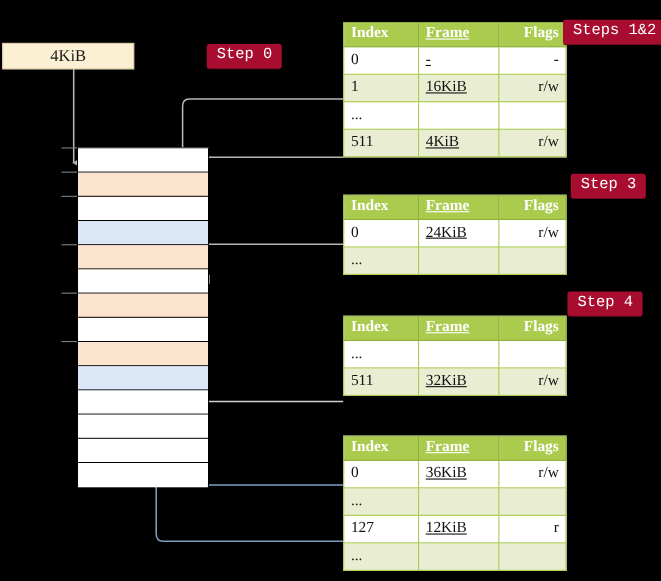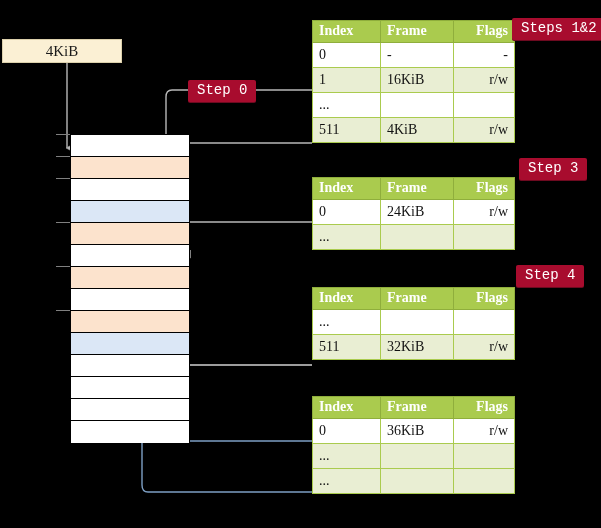--- a/index.html
+++ b/index.html
@@ -96,21 +96,21 @@
     padding: 2px 6px 3px 6px;
     border: 1px solid #aacb4e;
     color: #111111;
     height: 19px;
     white-space: nowrap;
   }
   .pt tr.shade td { background: #e9eed3; }
   .pt tr.plain td { background: #ffffff; }
   .pt td.hl { background: #f8f8ad; }
   .pt .c-index { width: 55px; }
-  .pt .c-frame { width: 60px; }
+  .pt .c-frame { width: 60px; text-decoration: underline; }
   .pt .c-flags { width: 48px; text-align: right; }
 
   
   #wires {
     position: absolute;
     left: 0; top: 0;
     width: 601px; height: 528px;
     pointer-events: none;
   }
 </style>
@@ -273,29 +273,34 @@
           <tr class="plain">
             <td class="c-index">0</td>
             <td class="c-frame">36KiB</td>
             <td class="c-flags">r/w</td>
           </tr>
           <tr class="shade">
             <td class="c-index">...</td>
             <td class="c-frame"></td>
             <td class="c-flags"></td>
           </tr>
+          <tr class="plain">
+            <td class="c-index">127</td>
+            <td class="c-frame">12KiB</td>
+            <td class="c-flags">r</td>
+          </tr>
           <tr class="shade">
             <td class="c-index">...</td>
             <td class="c-frame"></td>
             <td class="c-flags"></td>
           </tr>
         </tbody>
       </table>
     </div>
 
   <div id="badges-host">
-      <div class="step-badge" style="left: 188px; top: 40px; margin-top: 40px;">Step 0</div>
+      <div class="step-badge" style="left: 188px; top: 40px;">Step 0</div>
       <div class="step-badge" style="left: 512px; top: 18px;">Steps 1&amp;2</div>
       <div class="step-badge" style="left: 519px; top: 158px; text-align: center;">Step 3</div>
       <div class="step-badge" style="left: 516px; top: 265px;">Step 4</div>
     </div>
 
 </div>
 
 </body></html>

